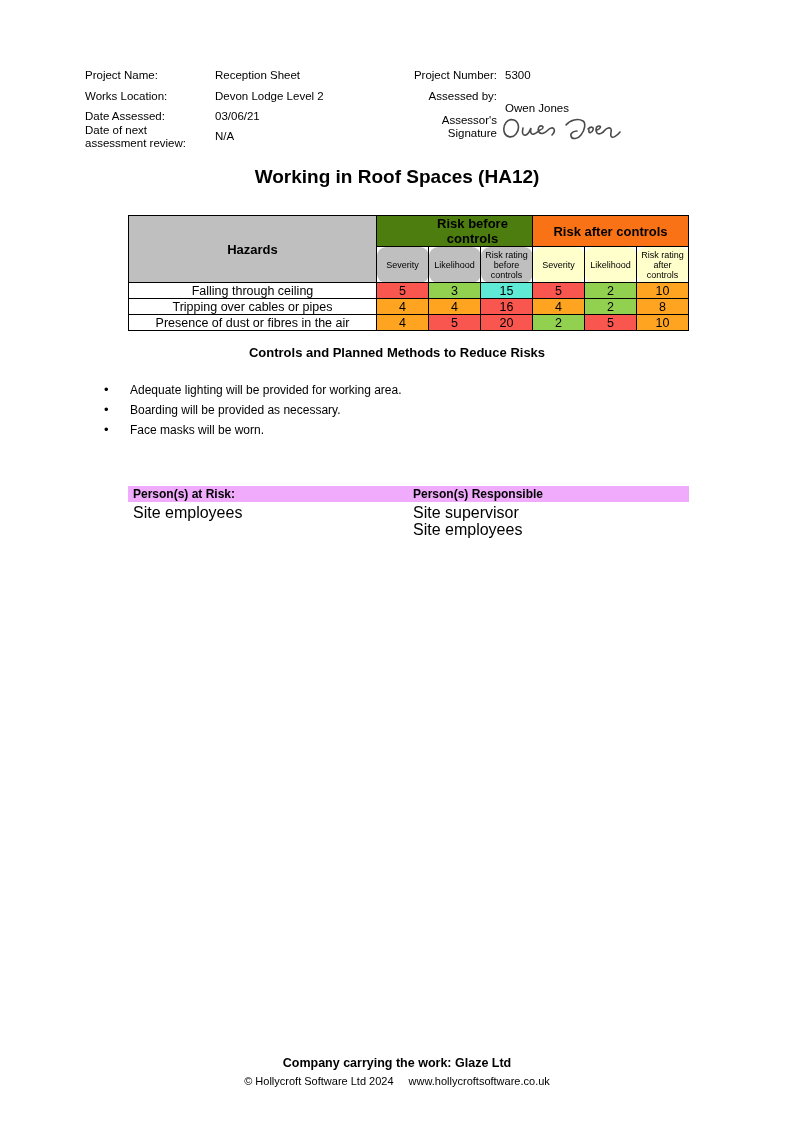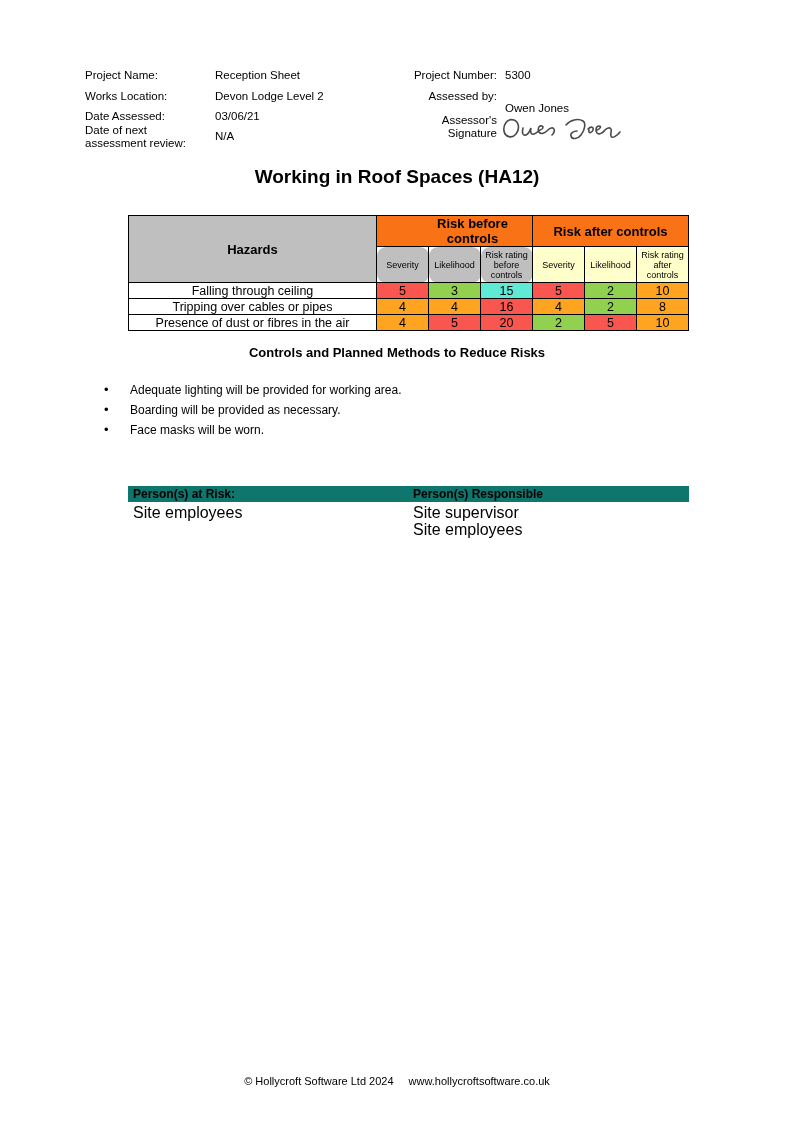--- a/index.html
+++ b/index.html
@@ -153,21 +153,21 @@
       <path d="M97,22 C100,21 102,18 99,18 C96,18 95,22 97,25 C99,27 103,25 105,22 C107,20 110,19 111,21 C112,23 110,26 111,28 C112,31 117,28 120,24"></path>
     </svg>
   </div>
 
   <div class="abs doc-title">Working in Roof Spaces (HA12)</div>
 
   <table class="risk">
     <thead>
       <tr>
         <th class="hazards-head" rowspan="2" id="hazards-head" style="background-color: rgb(191, 191, 191);">Hazards</th>
-        <th class="group-head" colspan="3" id="before-head" style="background-color: #f97316; padding-left: 36px;">Risk before controls</th>
+        <th class="group-head" colspan="3" id="before-head" style="background-color: #4d7c0f; padding-left: 36px;">Risk before controls</th>
         <th class="group-head" colspan="3" id="after-head" style="background-color: #f97316;">Risk after controls</th>
       </tr>
       <tr>
         <th class="sub-head sh-gray" style="background-color: rgb(191, 191, 191);">Severity</th>
         <th class="sub-head sh-gray" style="background-color: rgb(191, 191, 191);">Likelihood</th>
         <th class="sub-head sh-gray" style="background-color: rgb(191, 191, 191);">Risk rating before controls</th>
         <th class="sub-head sh-yellow" style="background-color: rgb(255, 255, 204);">Severity</th>
         <th class="sub-head sh-yellow" style="background-color: rgb(255, 255, 204);">Likelihood</th>
         <th class="sub-head sh-yellow" style="background-color: rgb(255, 255, 204);">Risk rating after controls</th>
       </tr>
@@ -203,30 +203,31 @@
       </tbody>
   </table>
 
   <div class="abs controls-heading">Controls and Planned Methods to Reduce Risks</div>
   <ul class="controls-list" id="controls-list">
       <li>Adequate lighting will be provided for working area.</li>
       <li>Boarding will be provided as necessary.</li>
       <li>Face masks will be worn.</li>
     </ul>
 
-  <div class="abs persons-bar" id="persons-bar" style="background-color: #0f766e; text-decoration: underline;">
+  <div class="abs persons-bar" id="persons-bar" style="background-color: #f0abfc; text-decoration: underline;">
     <span class="bar-label" style="left:5px;">Person(s) at Risk:</span>
     <span class="bar-label" style="left:285px;">Person(s) Responsible</span>
   </div>
   <div class="abs persons-col" style="left:133px; top:504px; width:270px;" id="persons-at-risk-list">
       <div>Site employees</div>
     </div>
   <div class="abs persons-col" style="left:413px; top:504px; width:270px;" id="persons-responsible-list">
       <div>Site supervisor</div>
       <div>Site employees</div>
     </div>
 
+  <div class="abs footer-company">Company carrying the work: Glaze Ltd</div>
   <div class="abs footer-copy">
     <span>© Hollycroft Software Ltd 2024</span>
     <span>www.hollycroftsoftware.co.uk</span>
   </div>
 
 </div>
 
 </body></html>

